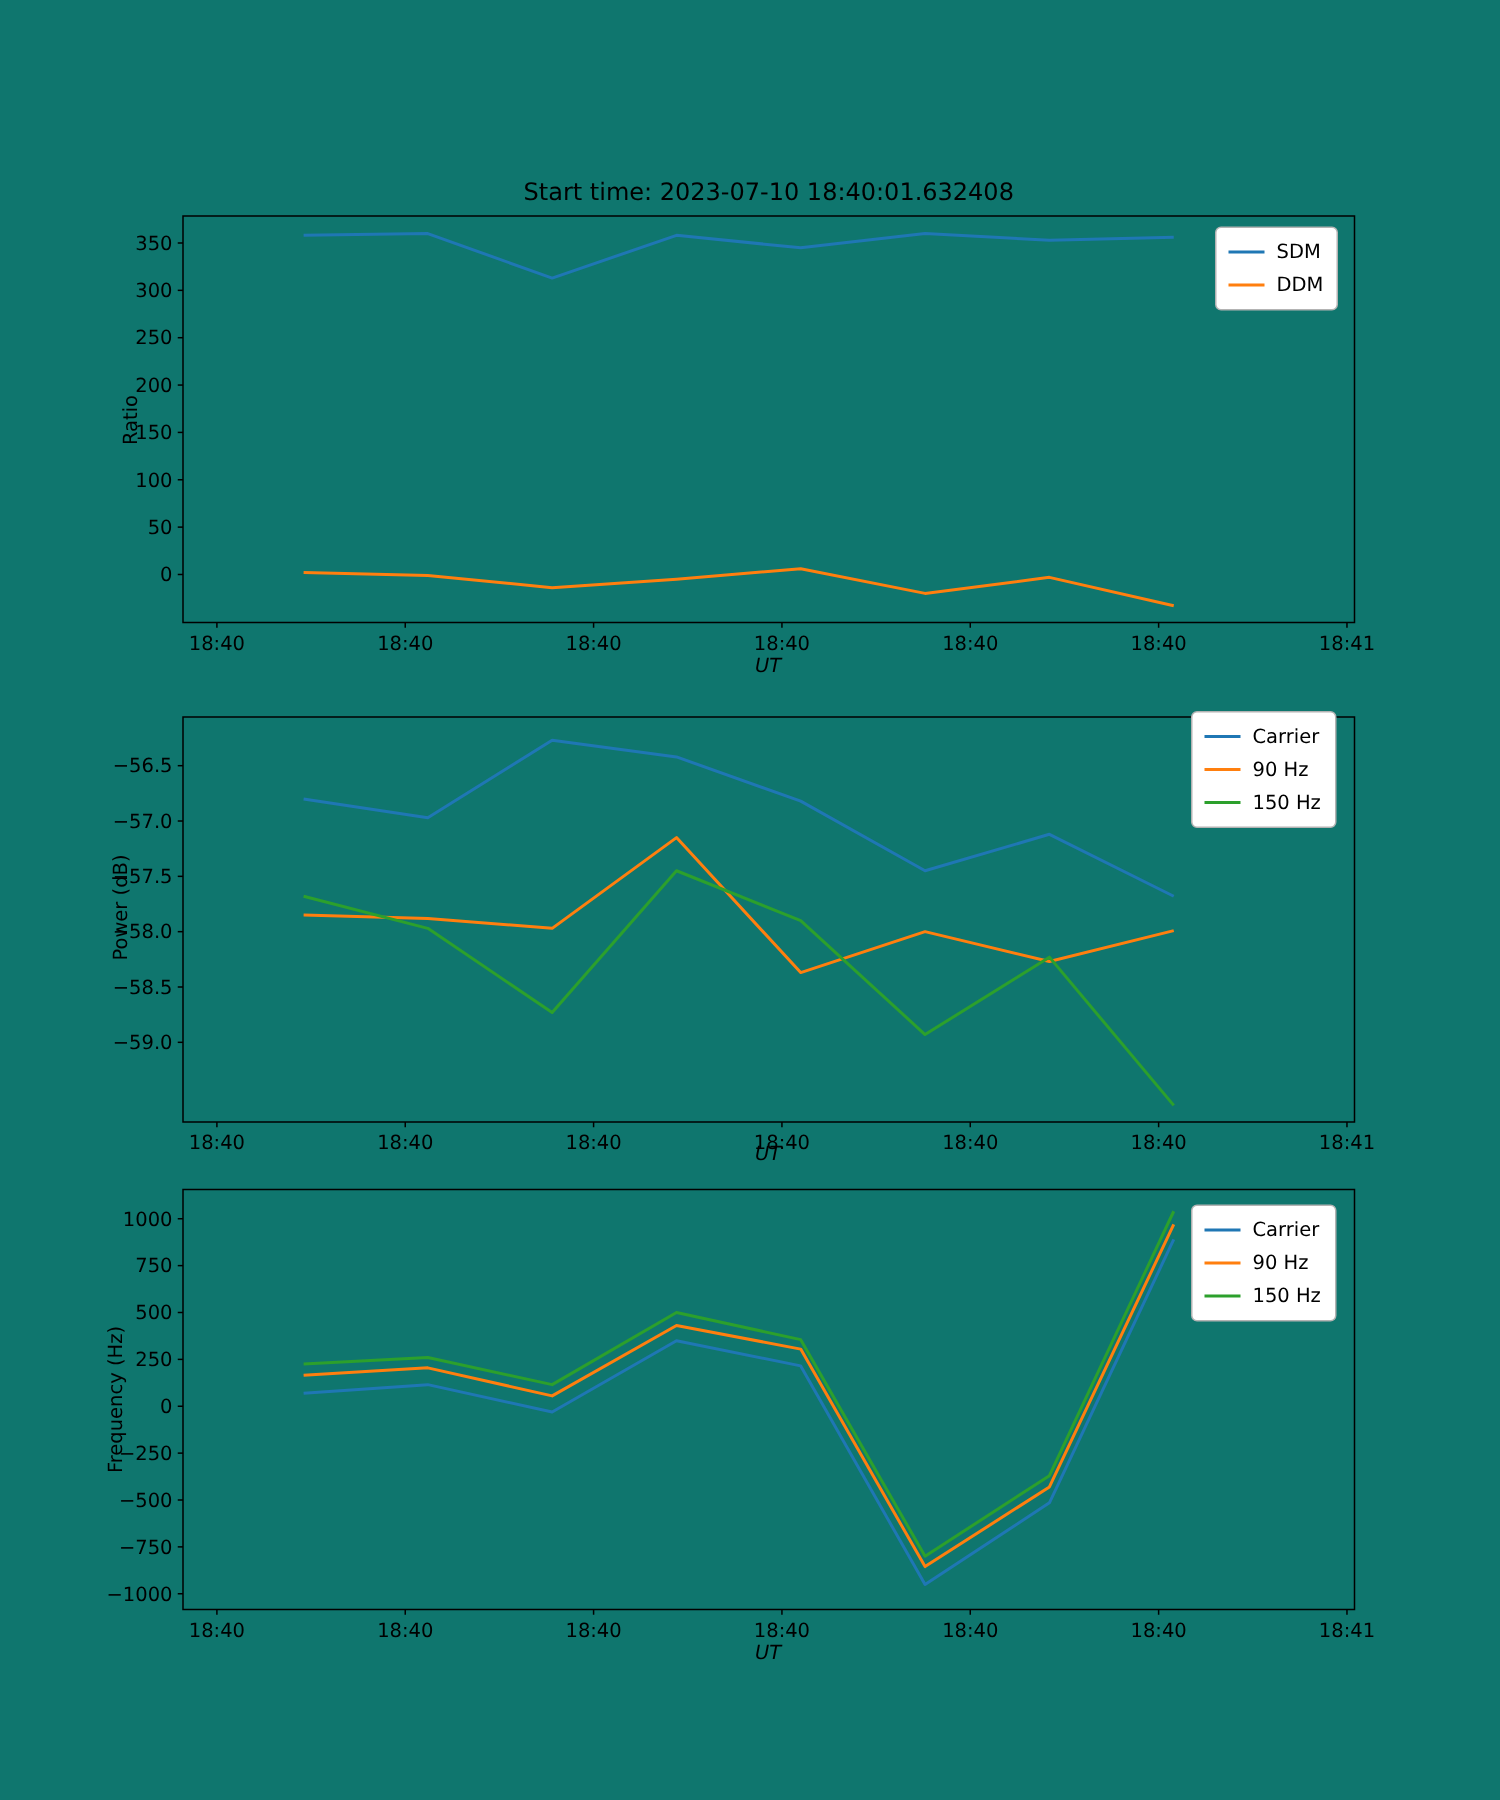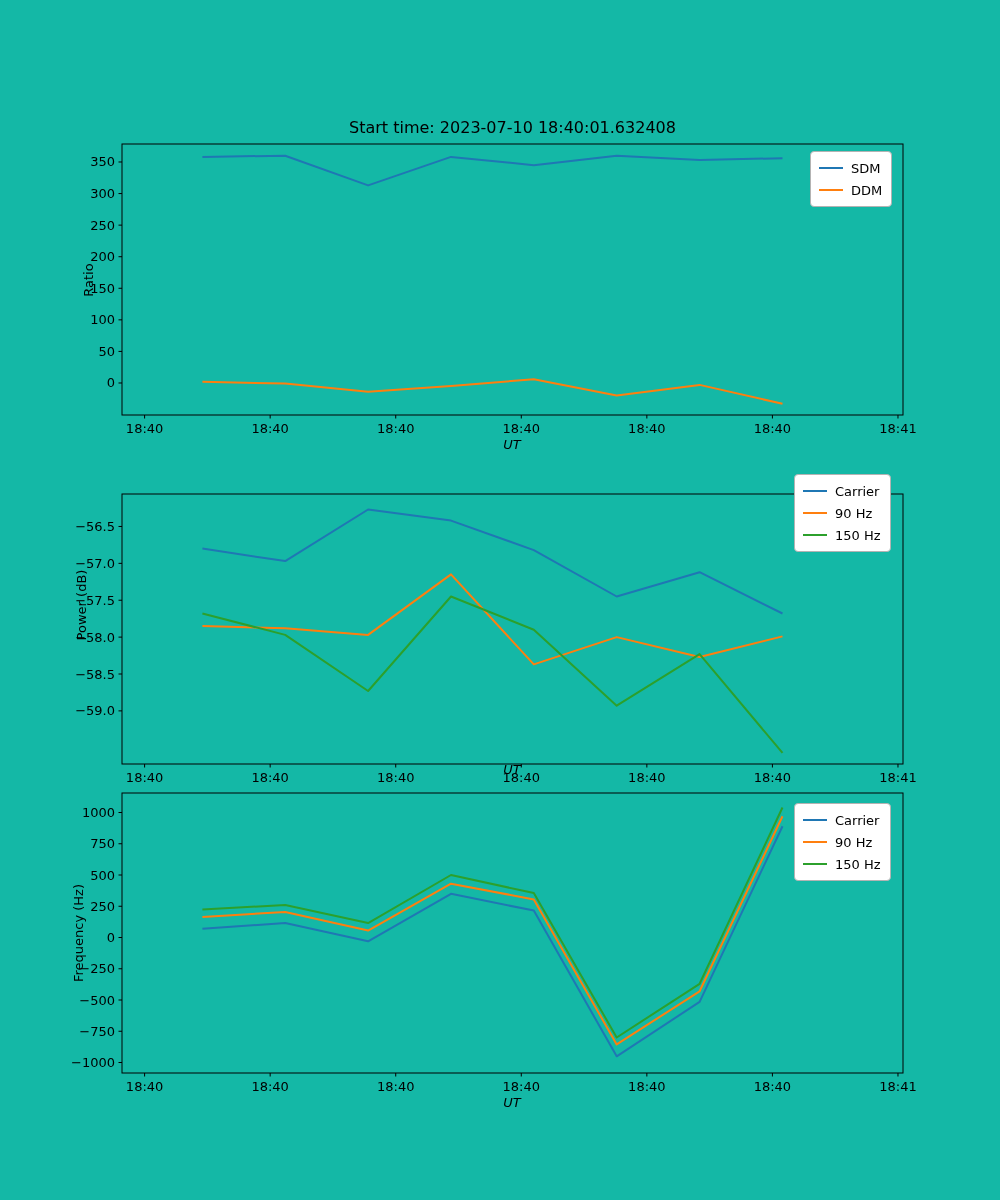--- a/index.html
+++ b/index.html
@@ -1,20 +1,20 @@
 <!DOCTYPE html>
 <html><head>
 <meta charset="utf-8">
 <style>
   html,body{margin:0;padding:0;background:#ffffff;}
-  .fig{position:relative;width:1000px;height:1200px;background:#14b8a6;
+  .fig{position:relative;width:1000px;height:1200px;background:#0f766e;
        font-family:"DejaVu Sans",sans-serif;color:#000;overflow:hidden;}
   .plot{position:absolute;left:122px;width:781px;}
   #plot-0{top:144px;height:271px;}
-  #plot-1{top:494px;height:240px;}
+  #plot-1{top:478px;height:240px;}
   #plot-2{top:793px;height:212px;text-align:right;}
   .plot svg{overflow:visible;display:block;}
   .fig-title{position:absolute;left:122px;top:118px;width:781px;text-align:center;
              font-size:16px;white-space:nowrap;}
   .ylabel{position:absolute;white-space:nowrap;font-size:13px;
           transform:translate(-50%,-50%) rotate(-90deg);}
   #ylabel-0{left:88px;top:280px;}
   #ylabel-1{left:81px;top:605px;}
   #ylabel-2{left:78px;top:933px;}
   .xlabel{position:absolute;font-size:13px;transform:translateX(-50%);font-style:italic;}

